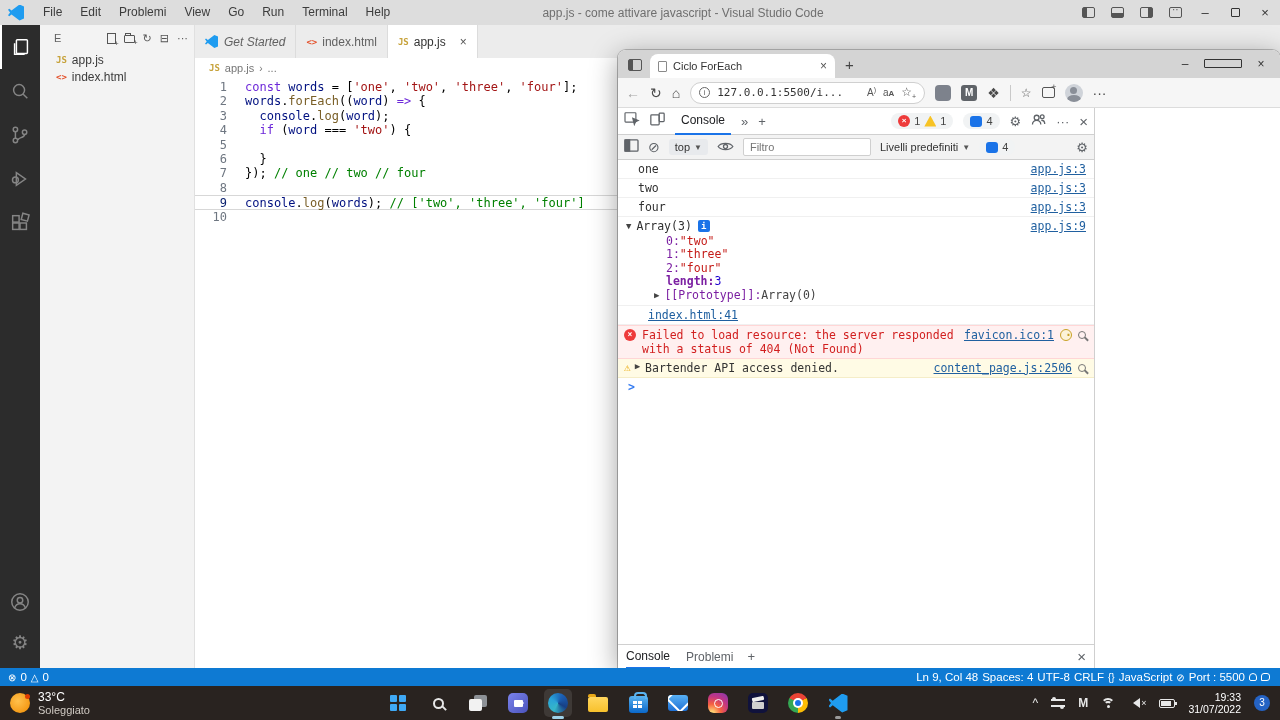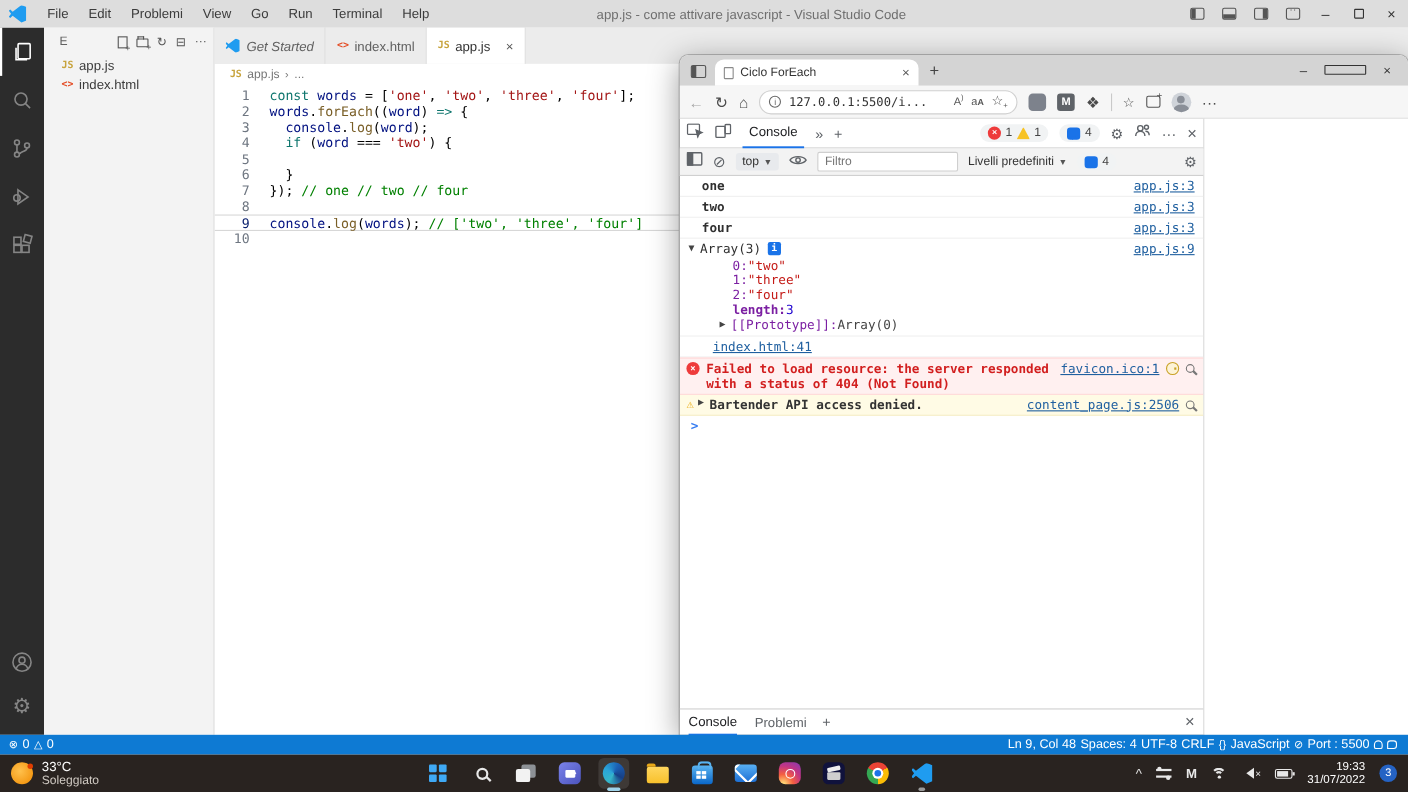--- a/index.html
+++ b/index.html
@@ -50,21 +50,21 @@
     clip-path:polygon(72% 0,100% 12%,100% 88%,72% 100%,22% 62%,8% 74%,0 67%,13% 50%,0 33%,8% 26%,22% 38%); }
   .ed-tab.italic span.lbl { font-style:italic; }
   .tab-close { margin-left:14px; color:#555; font-size:12px; }
   #breadcrumb { height:20px; display:flex; align-items:center; padding-left:14px; font-size:11px; color:#767676; }
   #breadcrumb .sep { margin:0 5px; font-size:10px; }
   #code-area { position:relative; font-family:"DejaVu Sans Mono",monospace; font-size:12px; line-height:14.4px; padding-top:2px; }
   .code-row { display:flex; height:14.4px; white-space:pre; }
   .code-row .ln { width:50px; padding-right:18px; text-align:right; color:#6e7681; flex:none; }
   .code-row.current { border-top:1px solid #d7d7d7; border-bottom:1px solid #d7d7d7; height:14.4px; }
   .code-row.current .ln { color:#0b216f; }
-  .kw{color:#0f766e} .var{color:#001080} .fn{color:#795E26} .str{color:#a31515} .com{color:#008000} .pun{color:#000}
+  .kw{color:#6d28d9} .var{color:#001080} .fn{color:#795E26} .str{color:#a31515} .com{color:#008000} .pun{color:#000}
 
   
   #statusbar { position:absolute; left:0; top:668px; width:1280px; height:18px; background:#0e7ad3; color:#fff; display:flex; align-items:center; font-size:11.5px; z-index:30; }
   #sb-left { display:flex; align-items:center; padding-left:8px; gap:4px; }
   #sb-right { margin-left:auto; display:flex; align-items:center; gap:4px; padding-right:10px; }
   .sb-item { display:flex; align-items:center; gap:4px; white-space:nowrap; }
   .sb-ico { font-size:10px; }
   .bellish { width:9px; height:8px; border:1px solid #fff; border-radius:3px 3px 3px 0; }
   .person { width:8px; height:8px; border:1px solid #fff; border-radius:50% 50% 2px 2px; }
 
@@ -113,21 +113,21 @@
   .msg-bub::after { content:""; position:absolute; left:2px; bottom:-3px; border:3px solid transparent; border-top-color:#1a73e8; }
 
   #dt-row2 { height:25px; background:#f3f3f3; border-bottom:1px solid #d0d0d0; display:flex; align-items:center; padding:0 6px; gap:9px; flex:none; }
   .top-sel { background:#e8eaed; border-radius:3px; font-size:11px; color:#333; padding:2px 6px; display:flex; gap:4px; align-items:center; }
   #dt-filter { width:128px; height:18px; border:1px solid #cfcfcf; border-radius:2px; background:#fff; font-size:11px; padding:0 6px; color:#333; font-family:"Liberation Sans",sans-serif; }
   .lvl-sel { font-size:11px; color:#333; display:flex; gap:4px; align-items:center; }
   .caret-down { font-size:8px; color:#555; }
 
   #dt-messages { flex:1; overflow:hidden; font-family:"DejaVu Sans Mono",monospace; font-size:11.5px; color:#303030; }
   .msg { display:flex; align-items:flex-start; border-bottom:1px solid #f0f0f0; padding:2px 8px 2px 20px; min-height:17px; }
-  .msg-text { flex:1;font-weight:bold; }
+  .msg-text { flex:1; }
   .msg-link { color:#2060a0; text-decoration:underline; margin-left:10px; white-space:nowrap; }
   .msg-right { margin-left:auto; display:flex; align-items:center; gap:6px; }
   .arr-head { display:flex; align-items:center; padding:2px 8px 0 8px; }
   .arr-caret { color:#444; font-size:9px; margin-right:5px; }
   .i-badge { display:inline-block; width:12px; height:12px; background:#1a73e8; color:#fff; border-radius:2px; font-size:9px; line-height:12px; text-align:center; margin-left:6px; font-weight:bold; }
   .arr-children { padding:1px 0 3px 0; }
   .arr-row { display:flex; align-items:center; padding-left:48px; height:13.5px; }
   .arr-row .pkey { color:#7b1fa2; }
   .arr-row .pkey.bold { font-weight:bold; }
   .arr-row.proto { padding-left:36px; }

